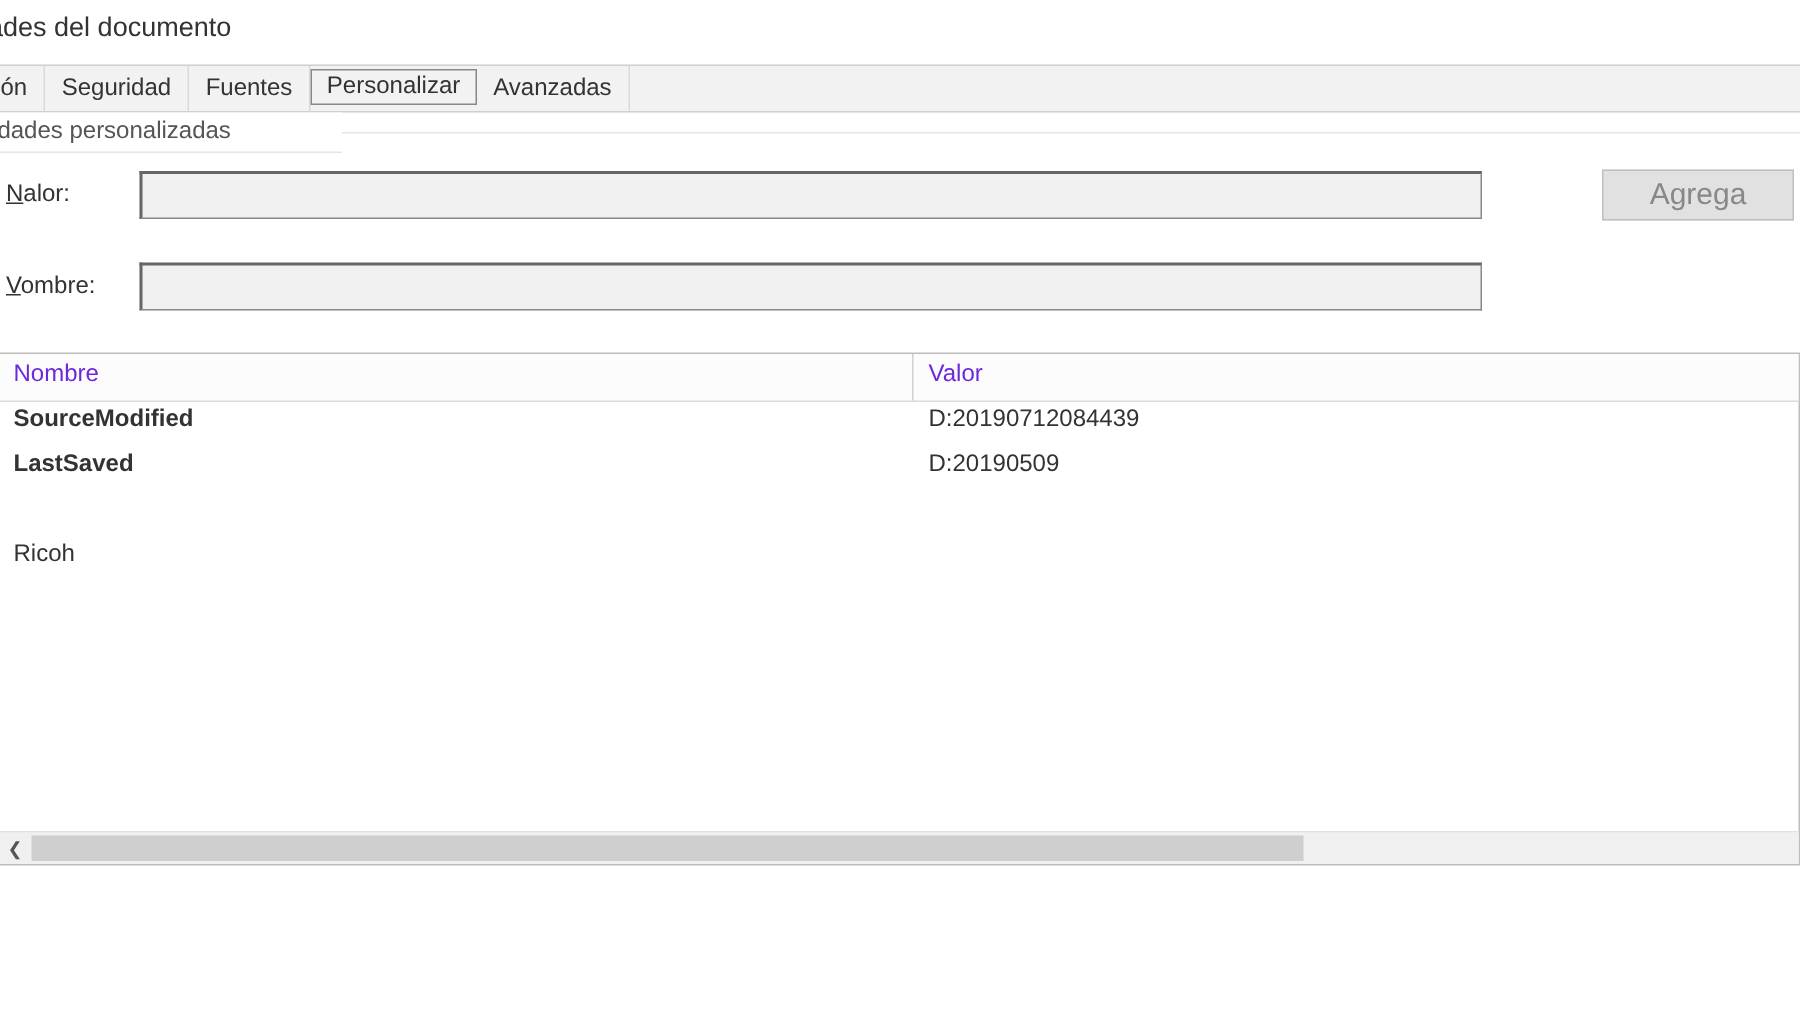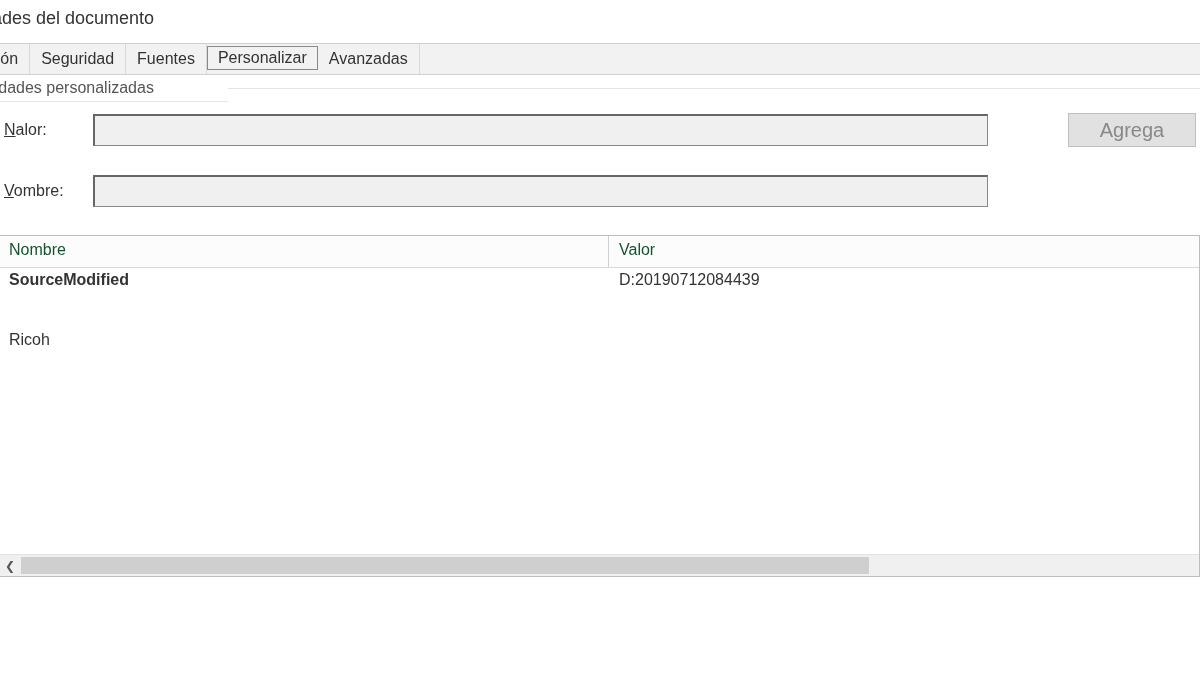--- a/index.html
+++ b/index.html
@@ -115,21 +115,21 @@
     }
     .table-head {
       display: flex;
       border-bottom: 1px solid #d9d9d9;
       background: #fcfcfc;
       height: 32px;
     }
     .th {
       padding: 5px 10px;
       font-size: 16px;
-      color: #14532d;
+      color: #6d28d9;
       border-right: 1px solid #e3e3e3;
     }
     .th.c1 { flex: 0 0 610px; border-right: 1px solid #d0d0d0; }
     .th.c2 { flex: 1; border-right: none; }
 
     .table-body { }
     .tr { display: flex; height: 30px; }
     .td {
       padding: 3px 10px;
       font-size: 16px;
@@ -213,20 +213,24 @@
     <div class="table-head">
       <div class="th c1">Nombre</div>
       <div class="th c2">Valor</div>
     </div>
     <div class="table-body">
       <div class="tr">
         <div class="td c1">SourceModified</div>
         <div class="td c2">D:20190712084439</div>
       </div>
       <div class="tr">
+        <div class="td c1">LastSaved</div>
+        <div class="td c2">D:20190509</div>
+      </div>
+      <div class="tr">
       </div>
       <div class="tr">
         <div class="td c2">Ricoh</div>
       </div>
     </div>
 
     <div class="hscroll">
       <div class="arrow">❮</div>
       <div class="track">
         <div class="thumb"></div>

